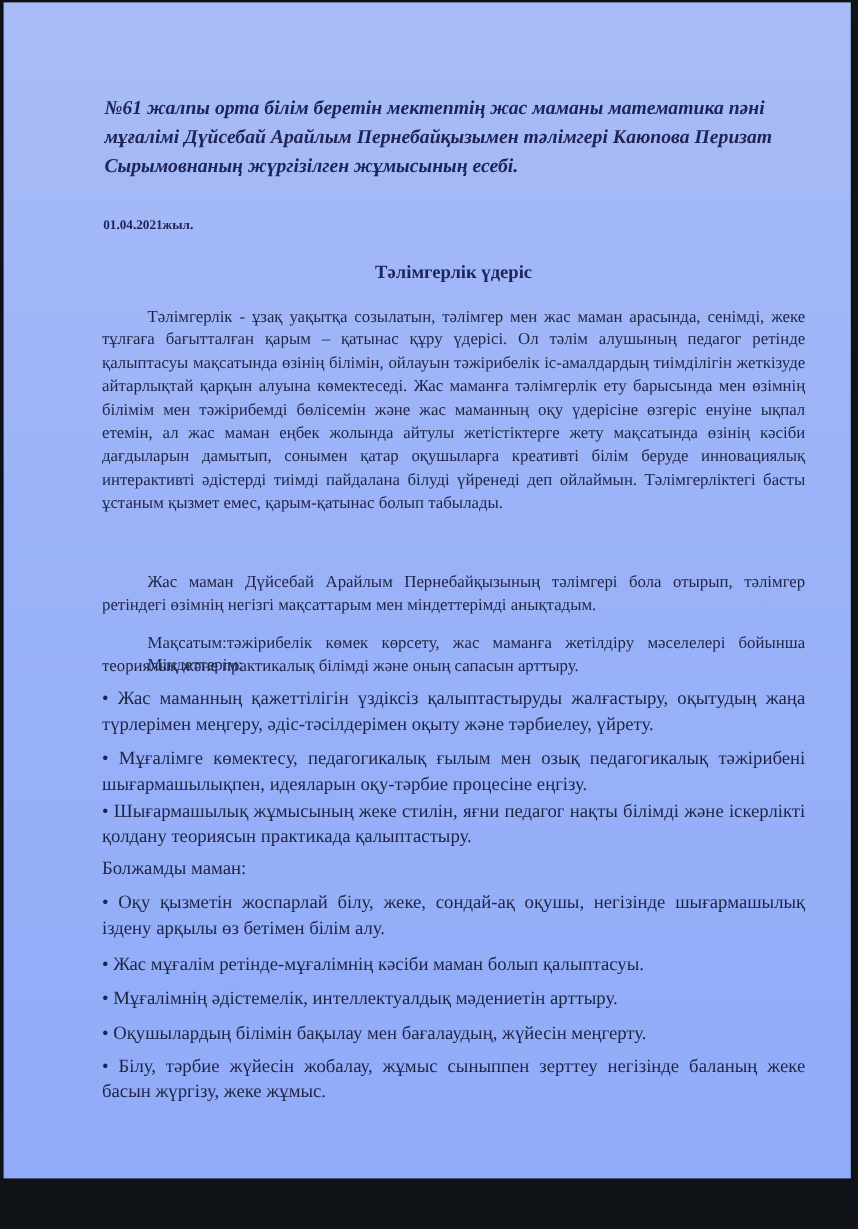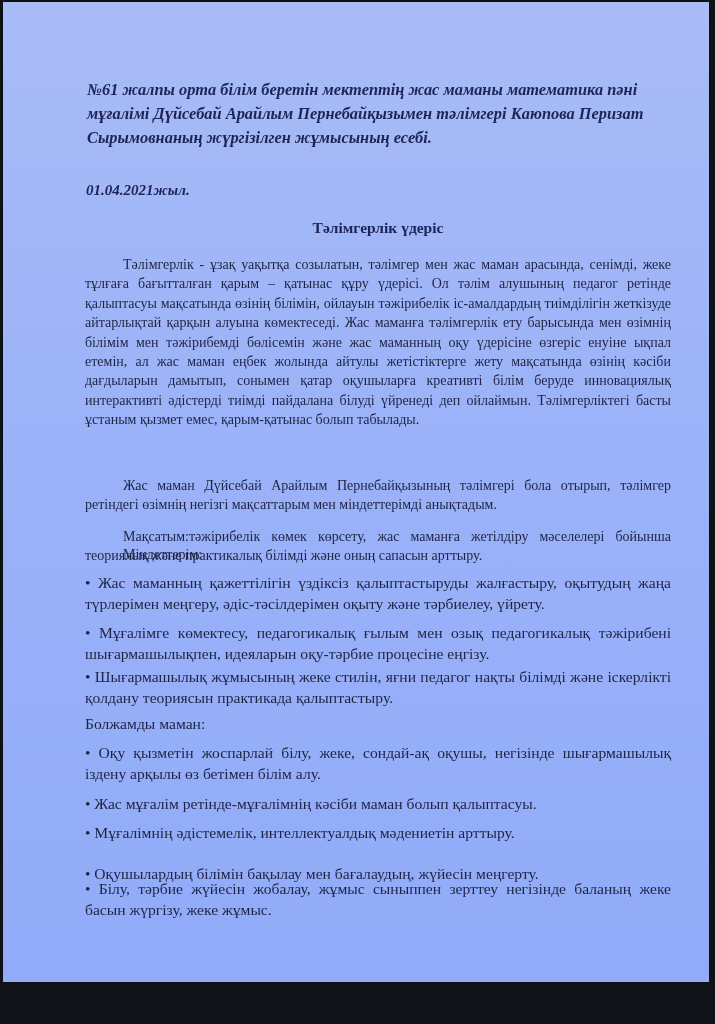--- a/index.html
+++ b/index.html
@@ -35,23 +35,22 @@
       font-style: italic;
       font-weight: bold;
       font-size: 16.4px;
       line-height: 24px;
       color: #1c2458;
     }
     .date {
       position: absolute;
       top: 180px;
       left: 3px;
-      font-style: italic;
       font-weight: bold;
-      font-size: 15px;
+      font-size: 11px;
       color: #1c2458;
     }
     .heading {
       position: absolute;
       top: 217px;
       left: 0;
       width: 590px;
       text-align: center;
       font-weight: bold;
       font-size: 15.5px;
@@ -85,21 +84,21 @@
     .results-label {
       position: absolute;
       left: 2px;
       top: 713px;
       font-size: 15.6px;
       color: #1e2442;
     }
     .r1 { top: 740px; }
     .r2 { top: 791px; }
     .r3 { top: 820px; }
-    .r4 { top: 849px; margin-top: 12px; }
+    .r4 { top: 849px; }
     .r5 { top: 876px; }
   </style>
 </head>
 <body>
 
 <div class="page">
   <div class="content">
     <div class="title">№61 жалпы орта білім беретін мектептің жас маманы математика пәні мұғалімі Дүйсебай Арайлым Пернебайқызымен тәлімгері Каюпова Перизат Сырымовнаның жүргізілген жұмысының есебі.</div>
     <div class="date">01.04.2021жыл.</div>
     <div class="heading">Тәлімгерлік үдеріс</div>

